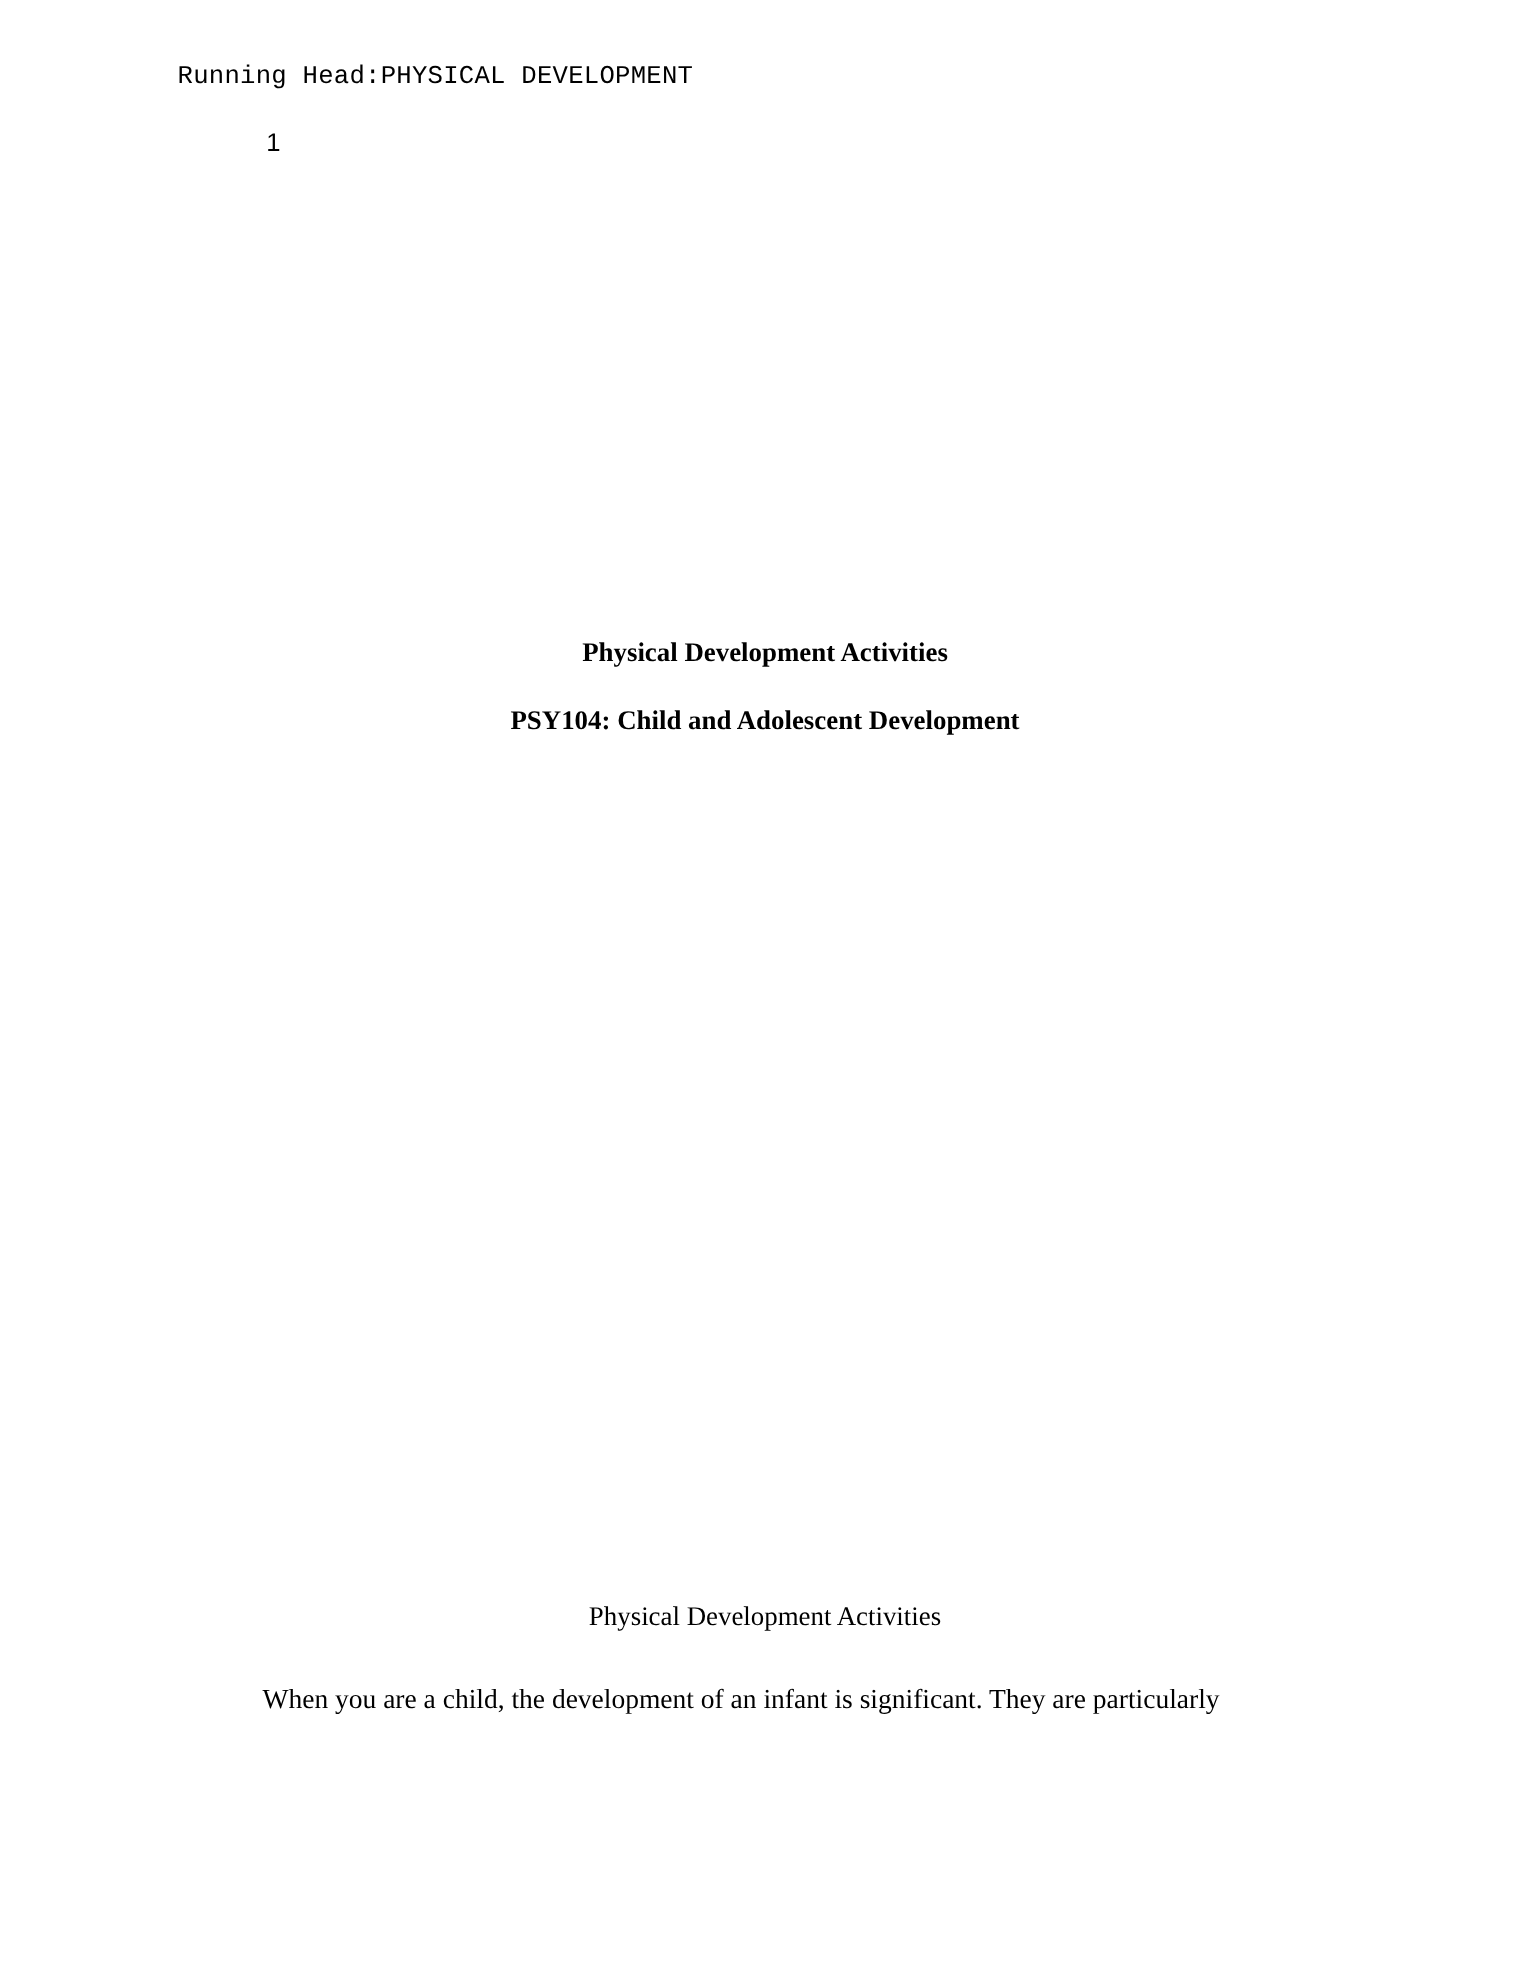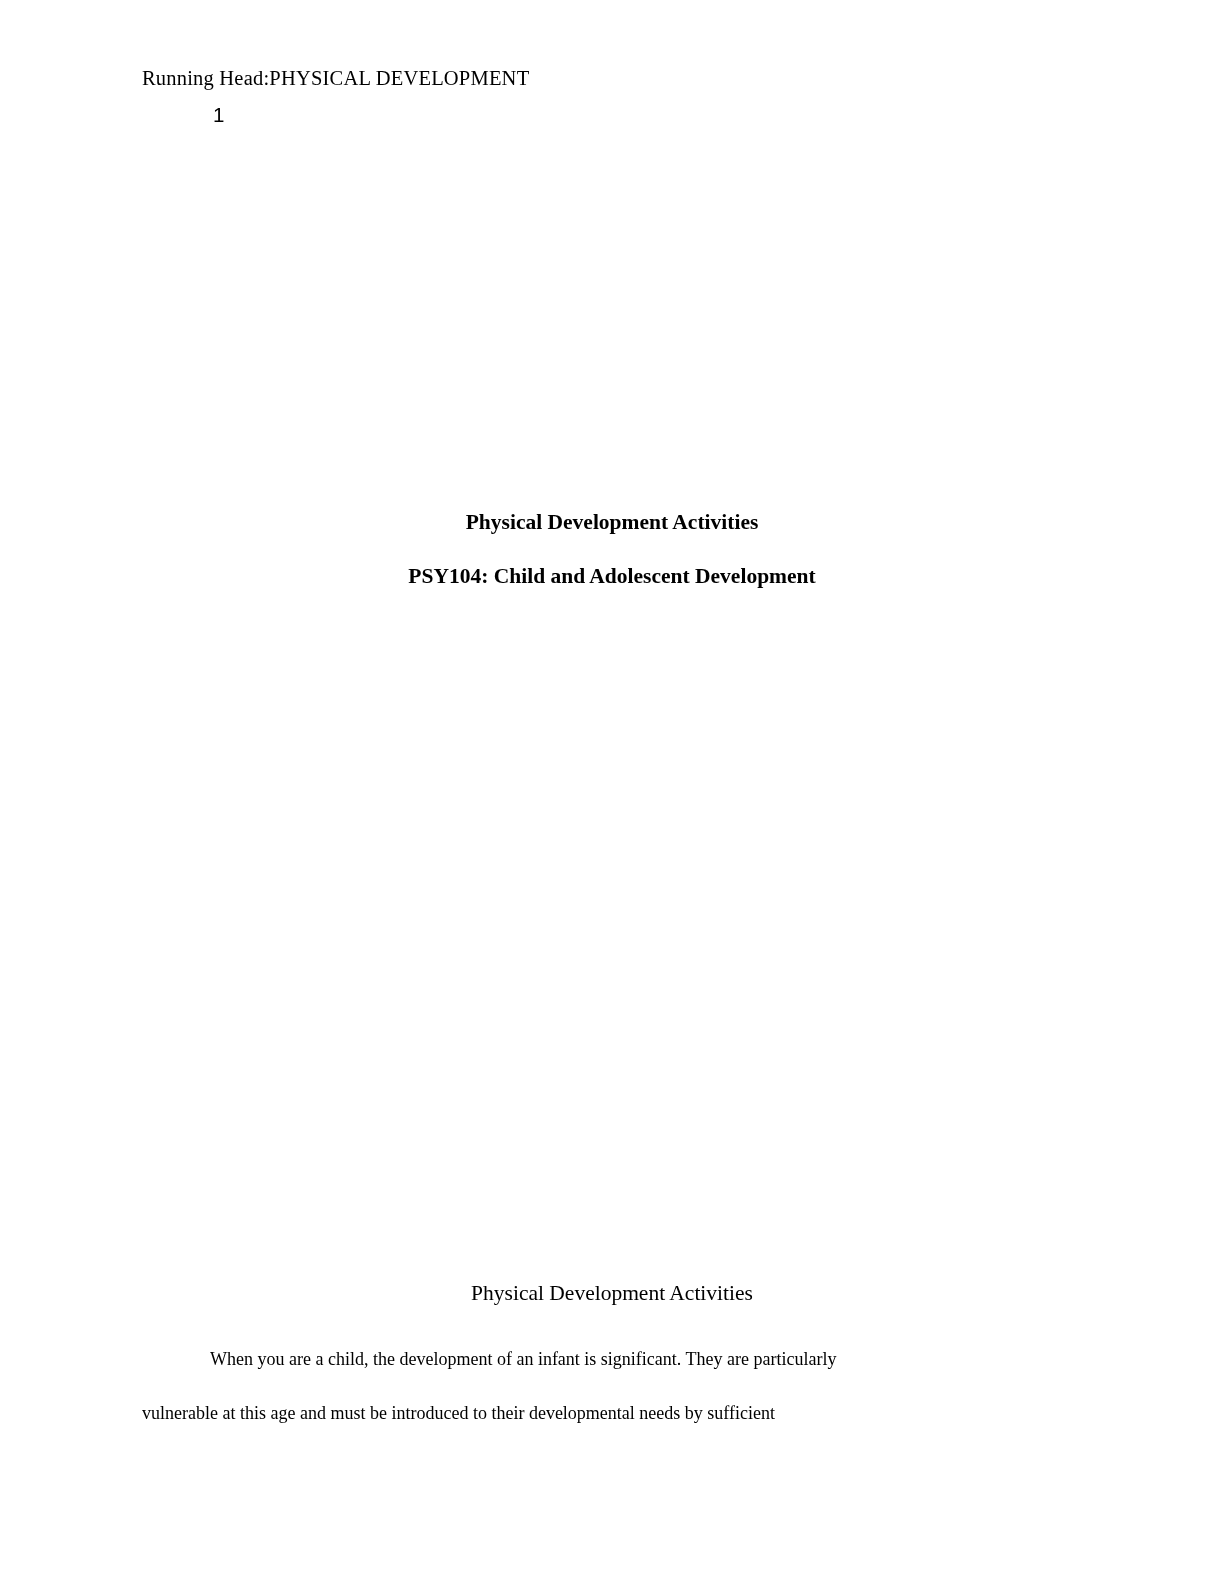--- a/index.html
+++ b/index.html
@@ -19,22 +19,22 @@
   .page {
     position: absolute;
     inset: 0;
     background: #ffffff;
   }
 
   
   .running-head {
     position: absolute;
     left: 142px;
-    top: 68px;
-    font-family: Liberation Serif, serif;
+    top: 52px;
+    font-family: Liberation Mono, monospace;
     font-size: 20.5px;
     letter-spacing: 0.2px;
     line-height: 1.0;
     color: #000000;
     white-space: nowrap;
   }
   .page-number {
     position: absolute;
     left: 213px;
     top: 103px;
@@ -74,21 +74,21 @@
     top: 1283px;
   }
   .body-heading {
     text-align: center;
     font-size: 21.5px;
     line-height: 1.0;
     color: #000000;
   }
   .body-paragraph {
     margin-top: 27px;
-    font-size: 18px;
+    font-size: 22px;
     line-height: 54px;
     text-align: left;
     color: #000000;
   }
   .indent {
     display: inline-block;
     width: 68px;
   }
 </style>
 </head>
@@ -103,17 +103,16 @@
   <div class="title-block">
     <div class="doc-title">Physical Development Activities</div>
     <div class="doc-subtitle">PSY104: Child and Adolescent Development</div>
   </div>
 
   <div class="body-section">
     <div class="body-heading">Physical Development Activities</div>
     <div class="body-paragraph">
       <span class="indent"></span><span>When you are a child, the development of an infant is significant. They are particularly</span>
       <br>
-      <span>vulnerable at this age and must be introduced to their developmental needs by sufficient</span>
     </div>
   </div>
 
 </div>
 
 </body></html>

